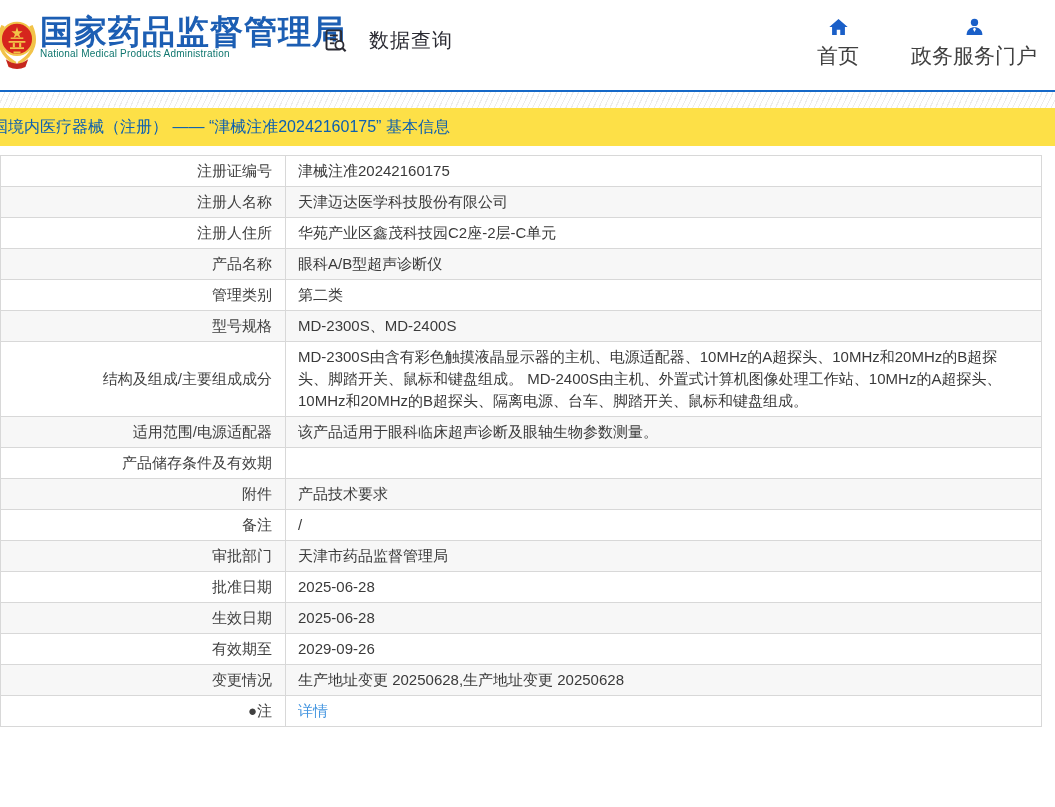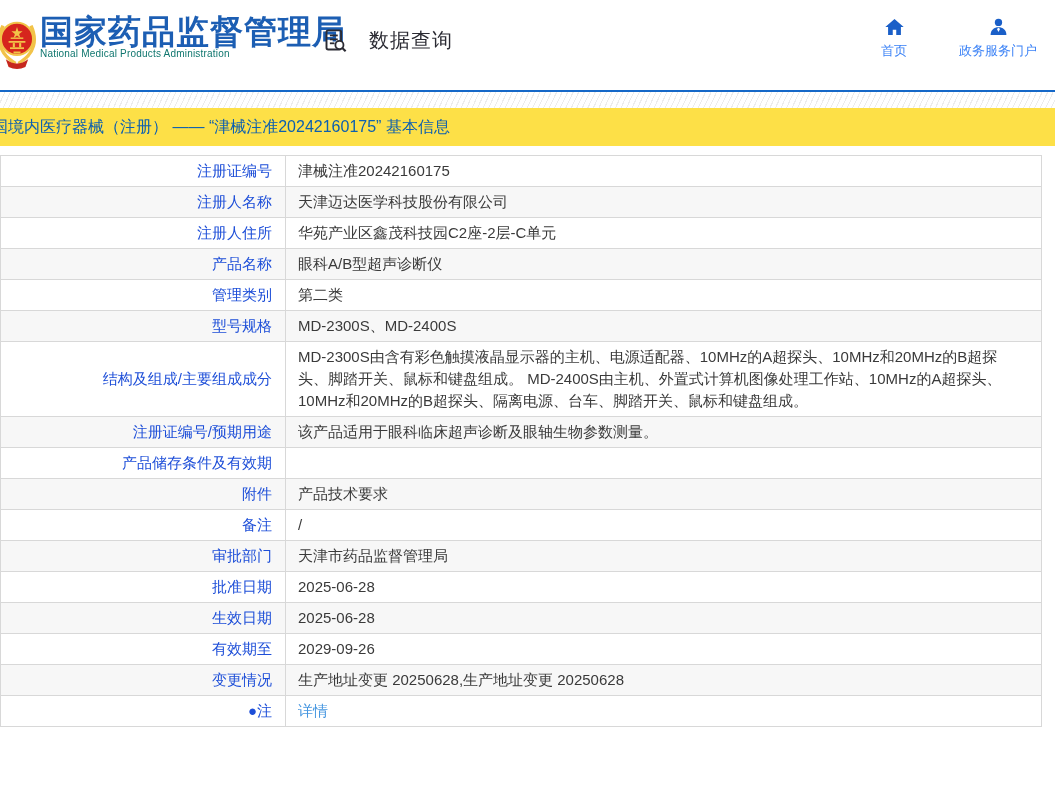--- a/index.html
+++ b/index.html
@@ -9,36 +9,36 @@
   
   .header { position:relative; height:90px; background:#fff; }
   .emblem { position:absolute; left:-5px; top:13px; width:44px; height:56px; }
   .org-block { position:absolute; left:40px; top:16px; }
   .org-zh { font-size:33px; font-weight:bold; color:#1c5eb3; letter-spacing:1px; line-height:32px; }
   .org-en { font-size:10px; color:#0f766e; margin-top:0; letter-spacing:.2px; }
   .data-query { position:absolute; left:322px; top:27px; display:flex; align-items:center; gap:20px; cursor:pointer; }
   .data-query-label { font-size:20px; color:#2b2b33; font-weight:500; letter-spacing:1px; }
   .top-nav { position:absolute; right:18px; top:17px; display:flex; gap:52px; }
   .nav-item { display:flex; flex-direction:column; align-items:center; gap:5px; cursor:pointer; }
-  .nav-item span.lbl { font-size:13px; color:#3b82f6; }
+  .nav-item span.lbl { font-size:21px; color:#404040; }
 
   
   .blue-line { height:2px; background:#1568c8; }
   .hatch { height:16px; background:repeating-linear-gradient(115deg,#ffffff 0 4px,#ececec 4px 5px); }
   .crumb-band { height:38px; background:#fde047; display:flex; align-items:center; overflow:hidden; }
   .crumb-text { font-size:16px; color:#0c5fb0; margin-left:-8px; white-space:nowrap; }
 
   
   .table-wrap { margin-top:9px; }
   table.info { width:1042px; border-collapse:collapse; table-layout:fixed; }
   table.info tr { background:#fff; }
   table.info tr:nth-child(even) { background:#f7f7f7; }
   table.info th, table.info td { border:1px solid #d8d8d8; font-weight:normal;
     font-size:15px; vertical-align:middle; line-height:22px; padding:4px 16px 4px 12px; }
-  table.info th { width:285px; text-align:right; color:#1d4ed8; padding-right:13px; }
+  table.info th { width:285px; text-align:right; color:#404040; padding-right:13px; }
   table.info td { color:#3a3a3a; text-align:left; }
   table.info tr.std { height:31px; }
   table.info a { color:#4596e0; text-decoration:none; cursor:pointer; }
 </style>
 </head>
 <body>
 
 <div class="header">
   <svg class="emblem" viewBox="0 0 60 80">
     <path d="M10,18 C1,38 4,58 28,72" fill="none" stroke="#f2c349" stroke-width="5"></path>
@@ -118,21 +118,21 @@
         </tr>
         <tr class="std">
           <th>型号规格</th>
           <td>MD-2300S、MD-2400S</td>
         </tr>
         <tr class="std">
           <th>结构及组成/主要组成成分</th>
           <td>MD-2300S由含有彩色触摸液晶显示器的主机、电源适配器、10MHz的A超探头、10MHz和20MHz的B超探头、脚踏开关、鼠标和键盘组成。 MD-2400S由主机、外置式计算机图像处理工作站、10MHz的A超探头、10MHz和20MHz的B超探头、隔离电源、台车、脚踏开关、鼠标和键盘组成。</td>
         </tr>
         <tr class="std">
-          <th>注册证编号/预期用途</th>
+          <th>适用范围/电源适配器</th>
           <td>该产品适用于眼科临床超声诊断及眼轴生物参数测量。</td>
         </tr>
         <tr class="std">
           <th>产品储存条件及有效期</th>
           <td></td>
         </tr>
         <tr class="std">
           <th>附件</th>
           <td>产品技术要求</td>
         </tr>

